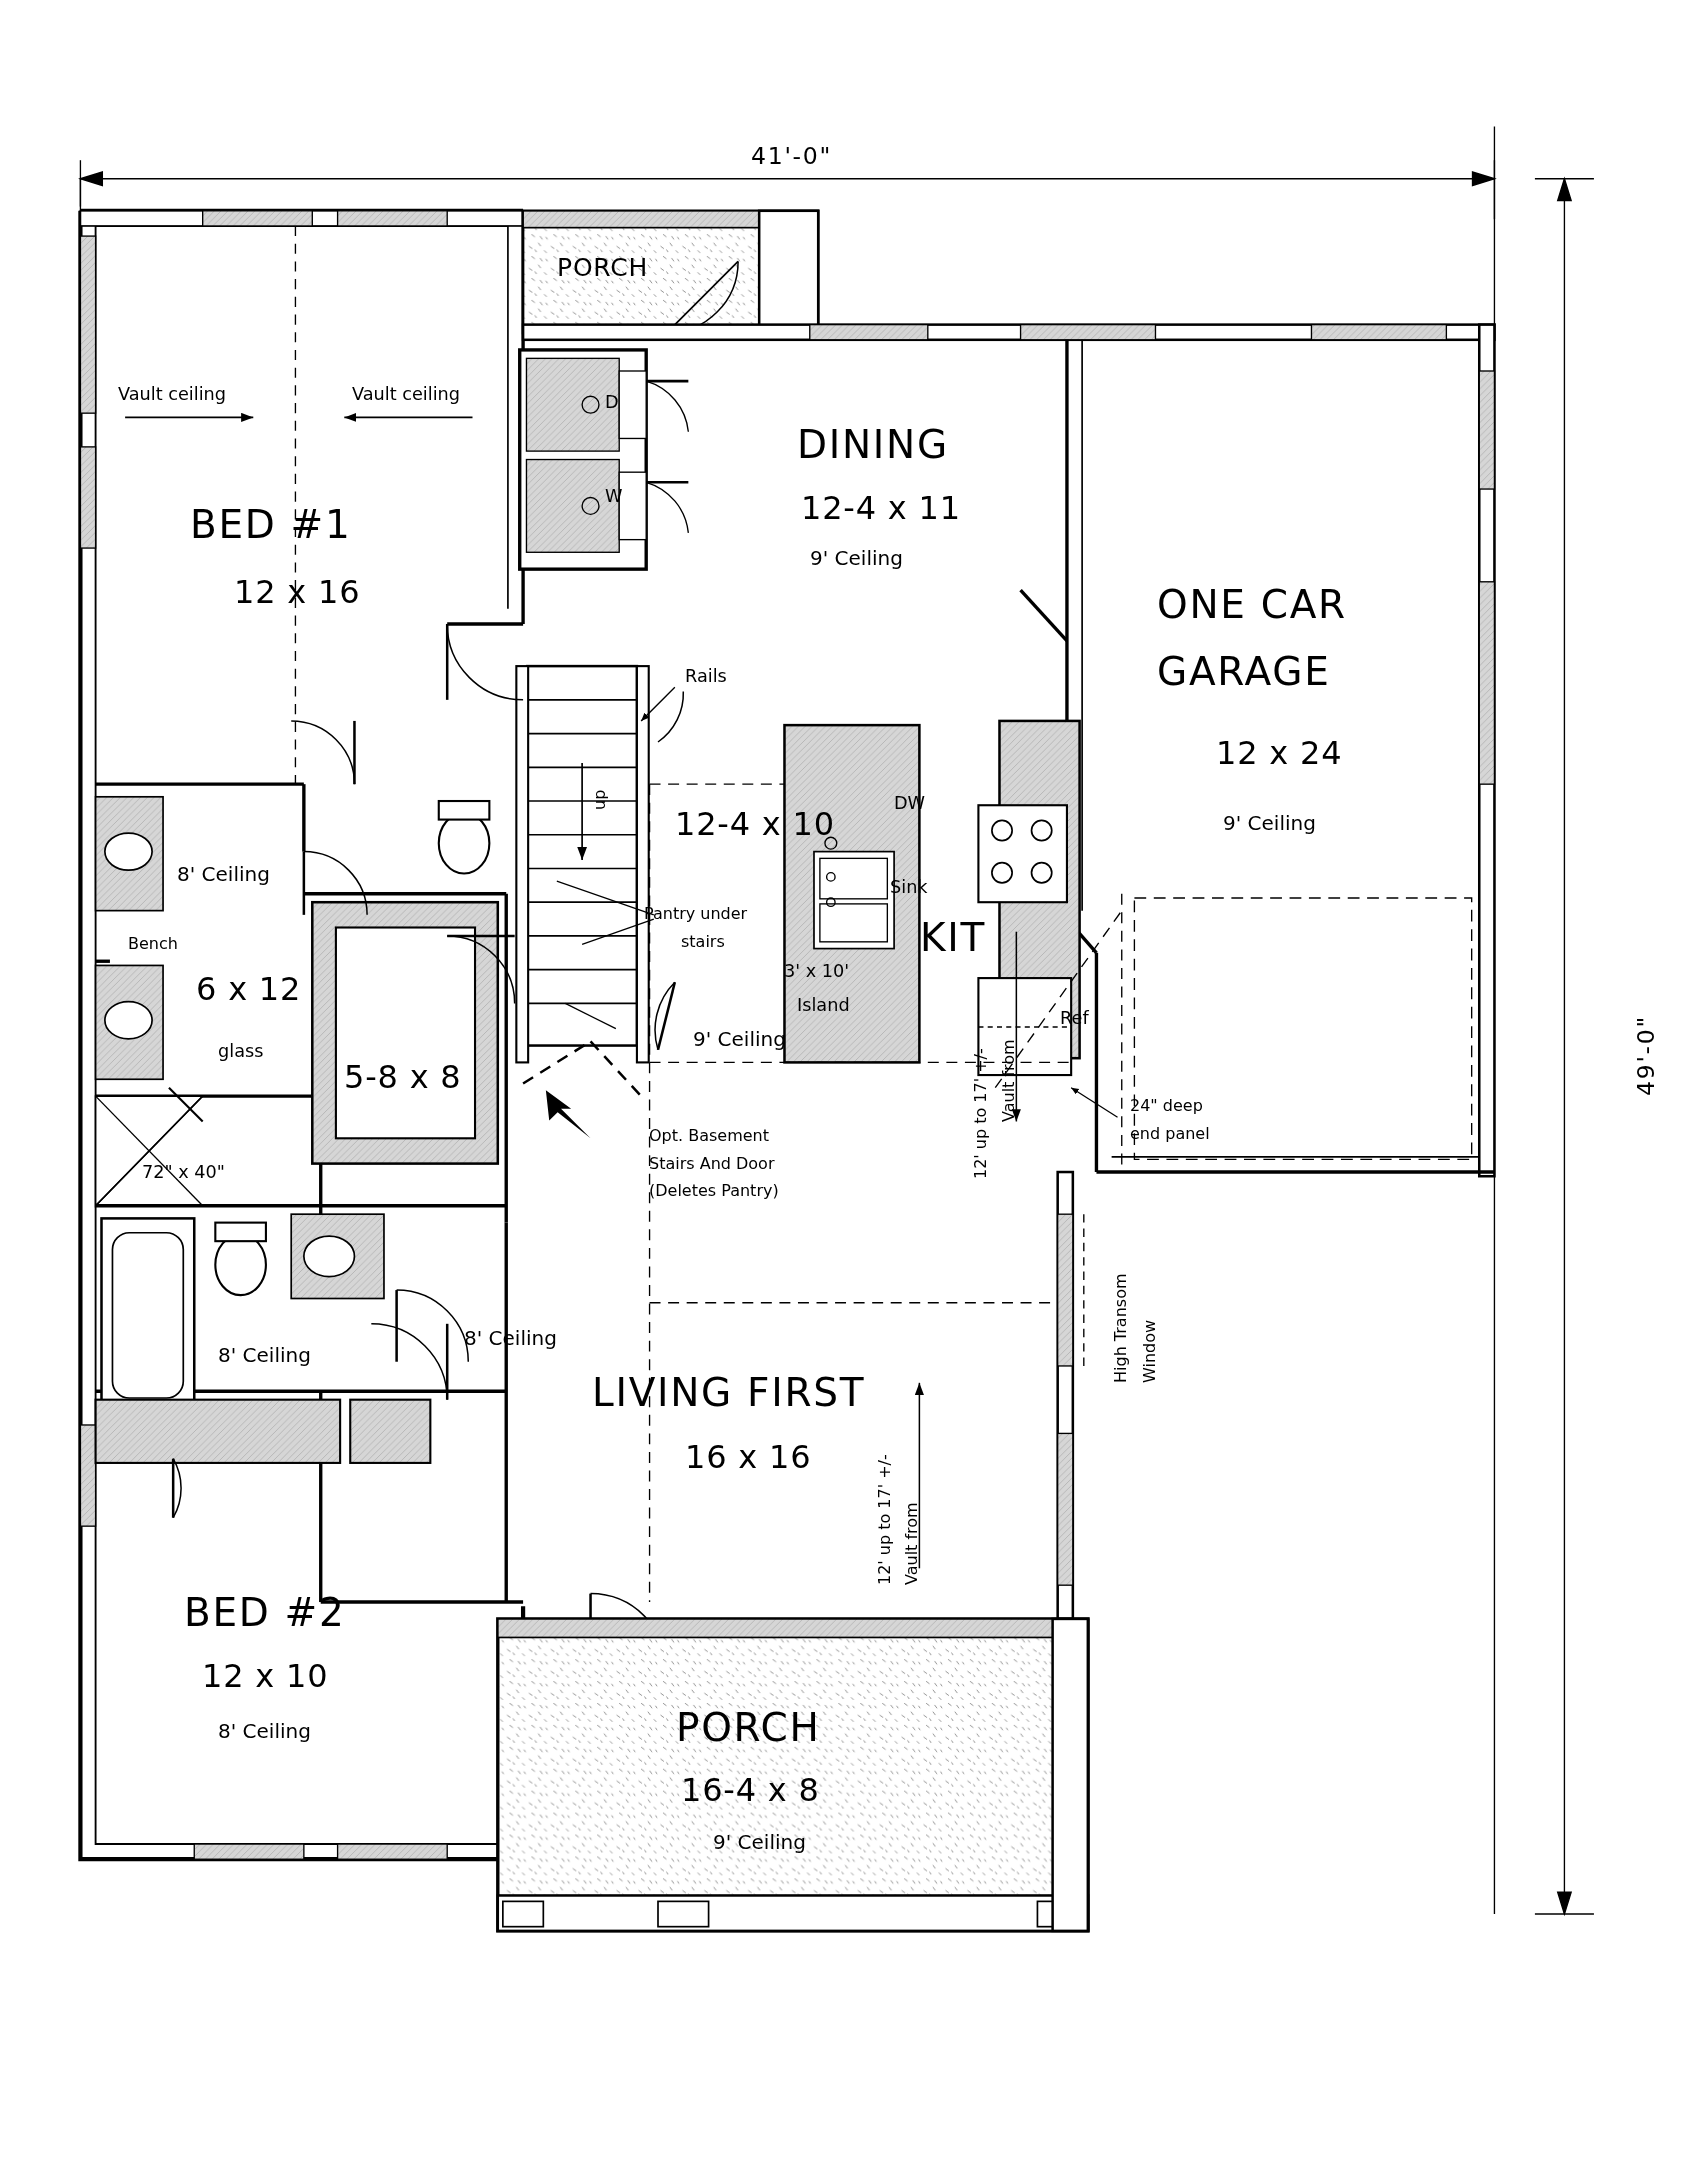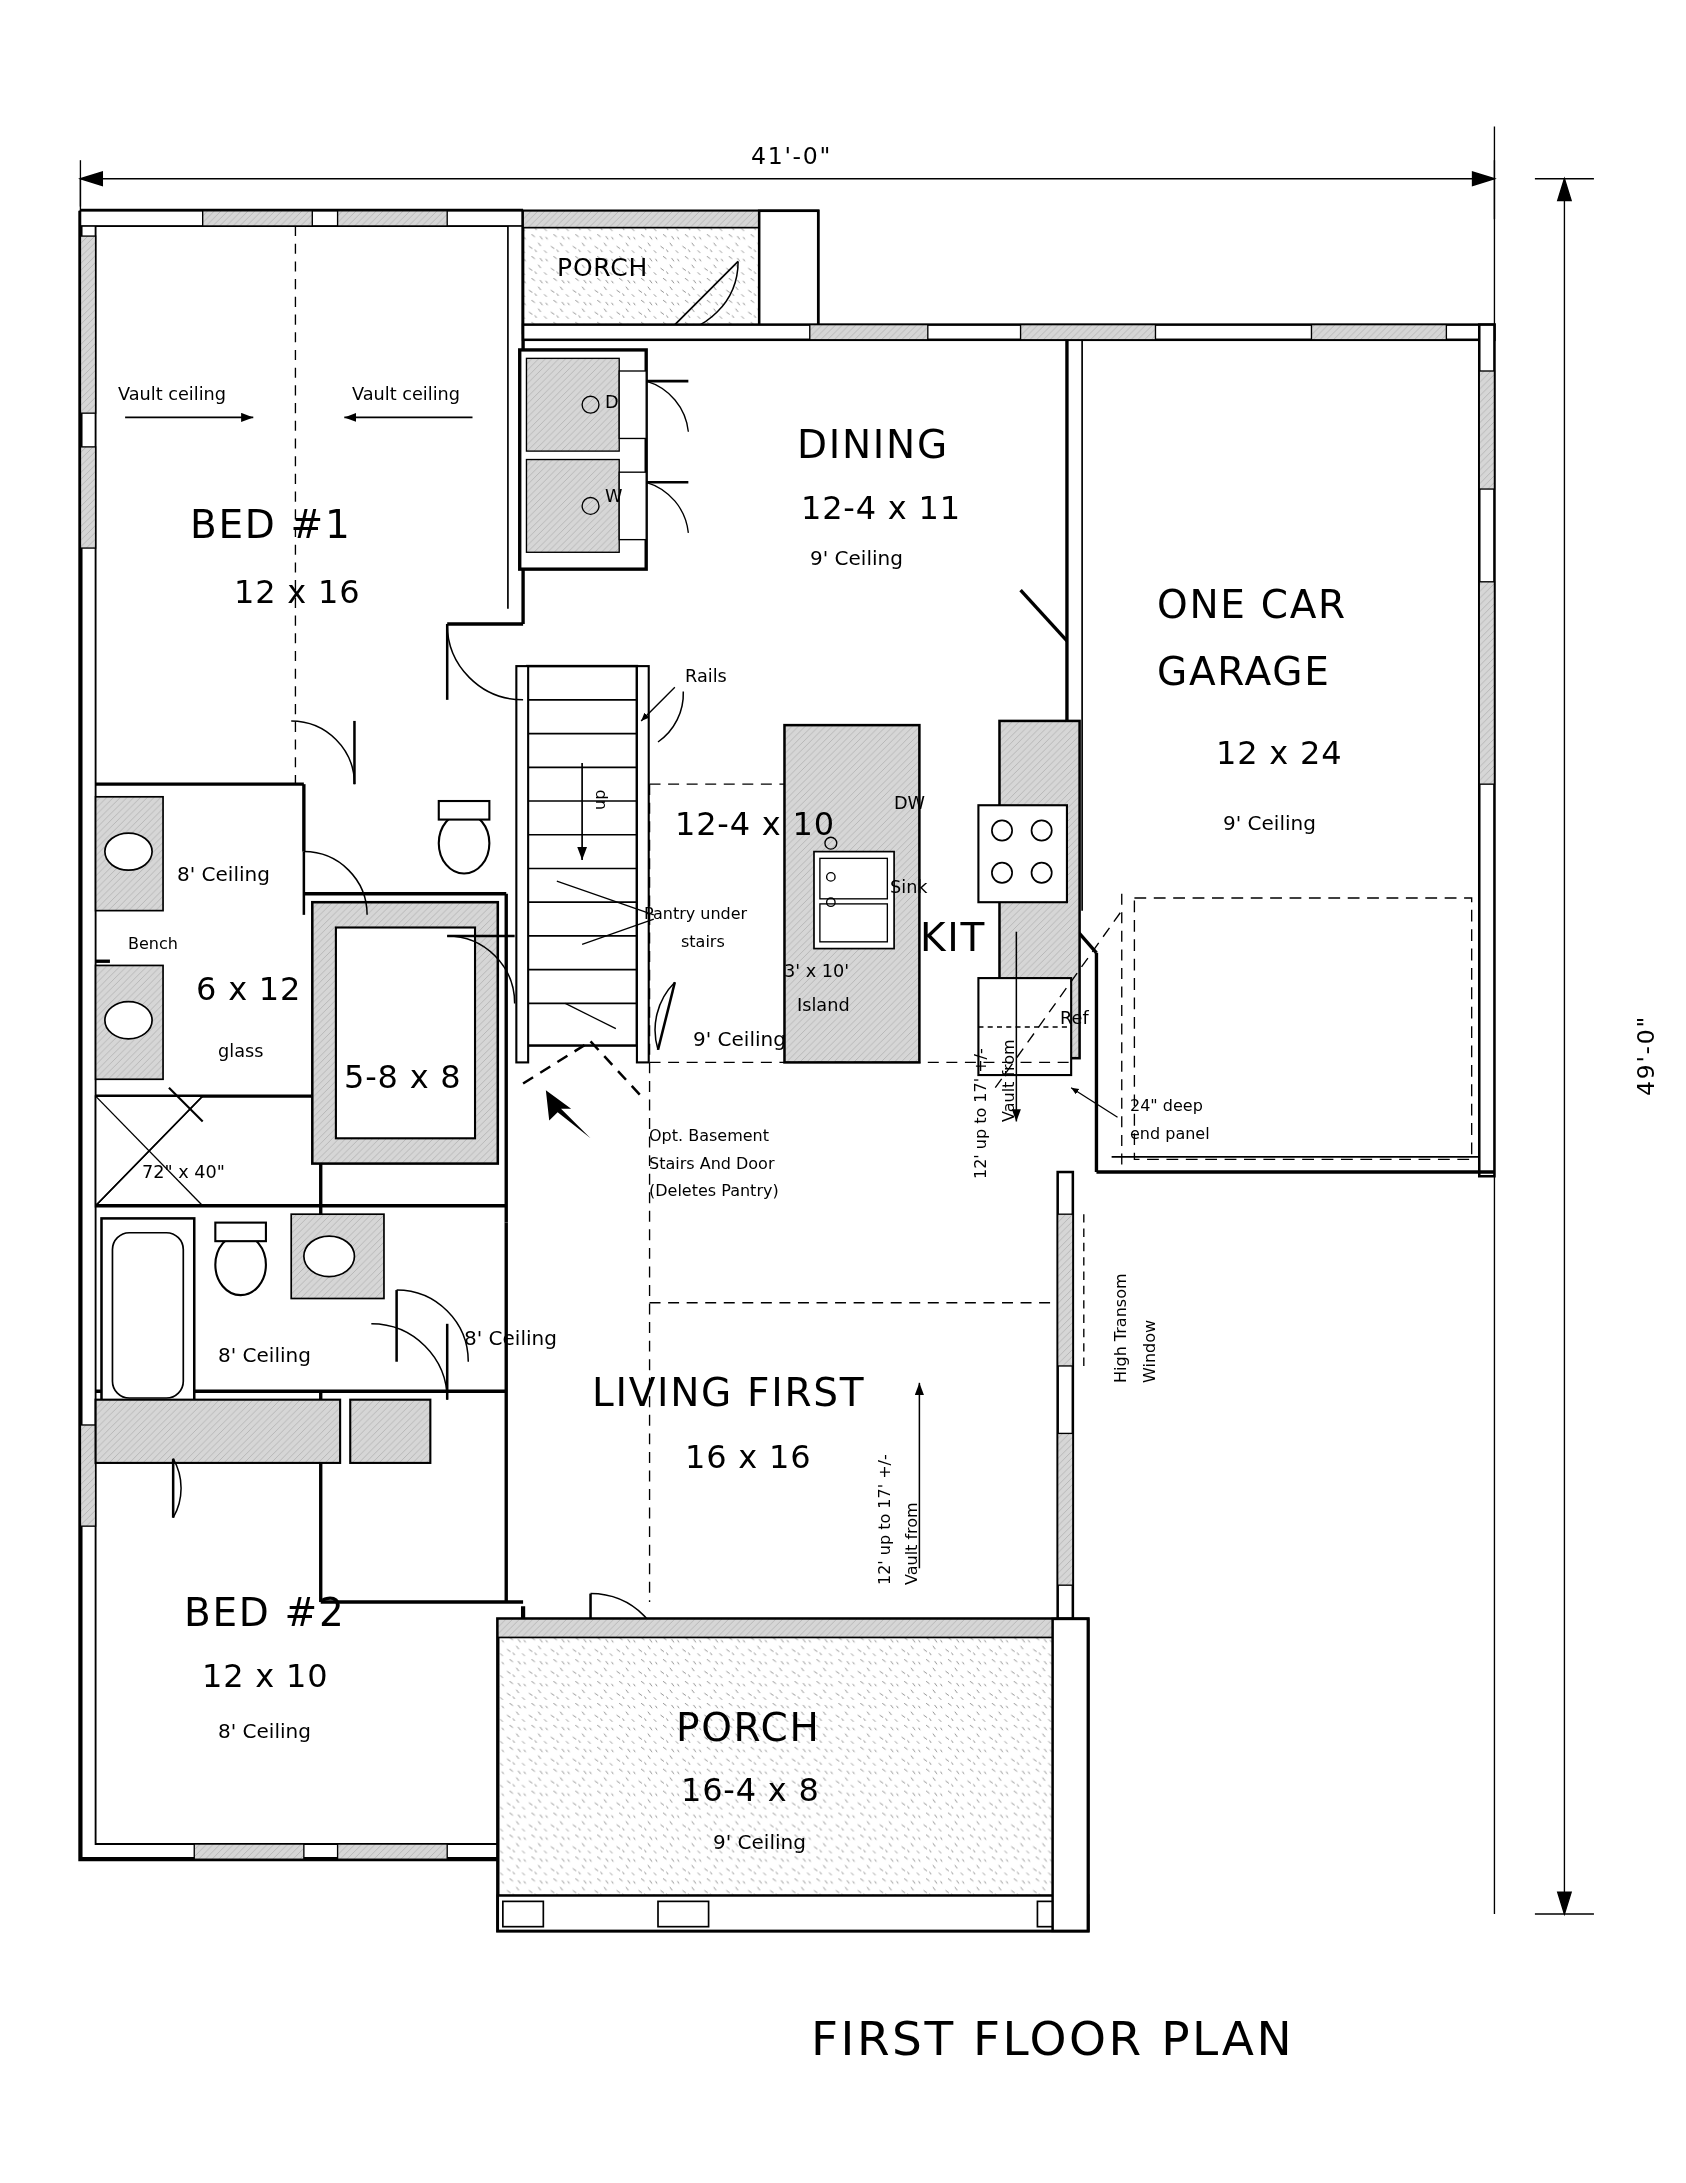--- a/index.html
+++ b/index.html
@@ -439,16 +439,15 @@
   <div class="lbl tinier rot90" style="left:1111px; top:1383px;">High Transom</div>
   <div class="lbl tinier rot90" style="left:1140px; top:1383px;">Window</div>
 
   <div class="lbl tinier" style="left:1130px; top:1096px;">24" deep</div>
   <div class="lbl tinier" style="left:1130px; top:1124px;">end panel</div>
 
   <div class="lbl room-name" style="left:676px; top:1705px;">PORCH</div>
   <div class="lbl room-size" style="left:681px; top:1771px;">16-4 x 8</div>
   <div class="lbl ceiling" style="left:713px; top:1830px;">9' Ceiling</div>
 
-  <div class="lbl title" style="left:811px; top:2011px;">FIRST FLOOR PLAN</div>
 
 </div>
 
 
 </body></html>

